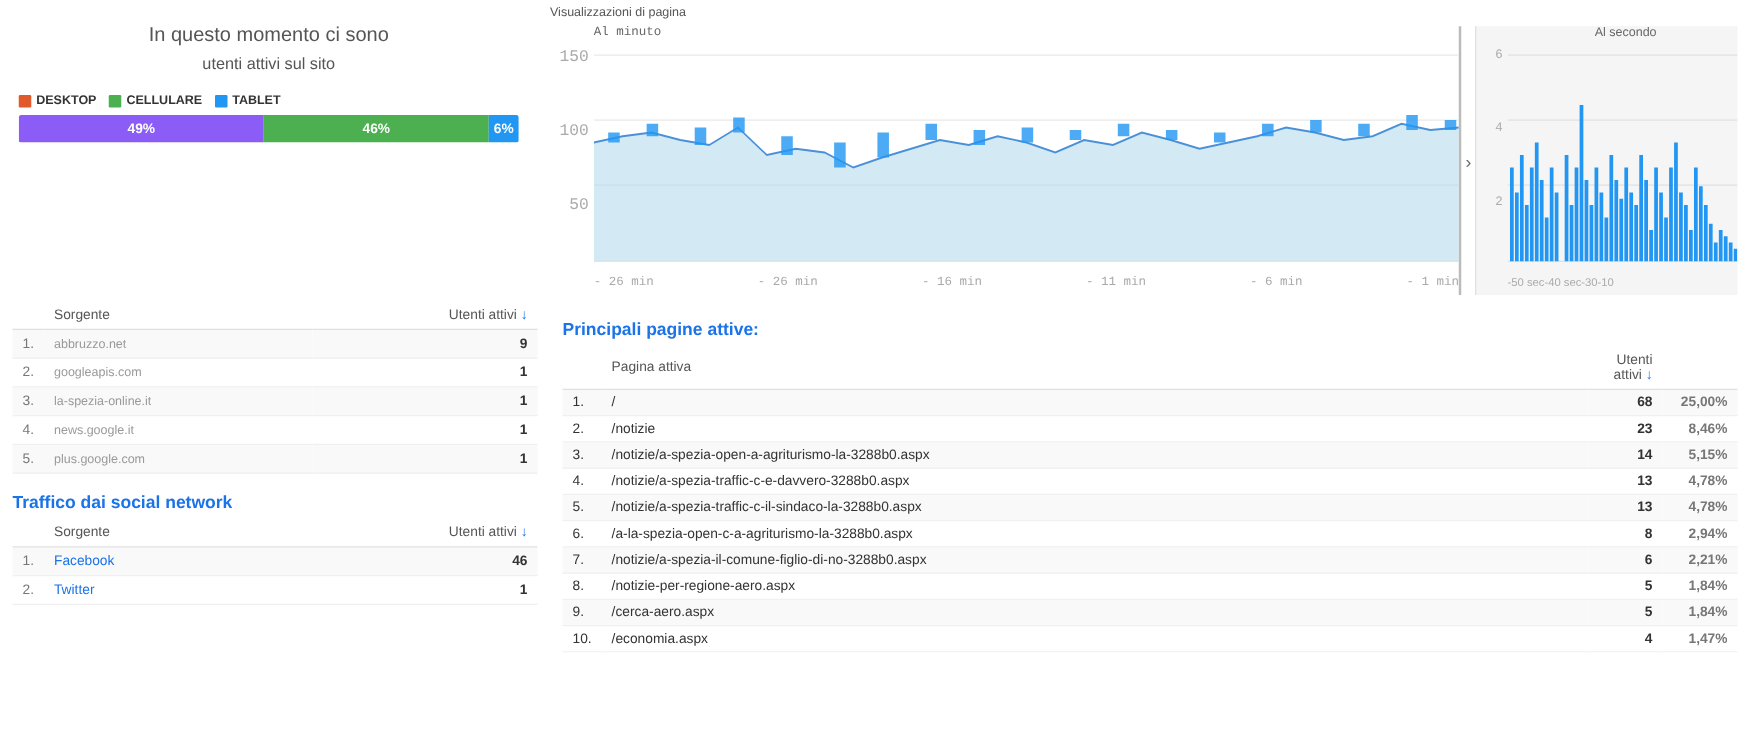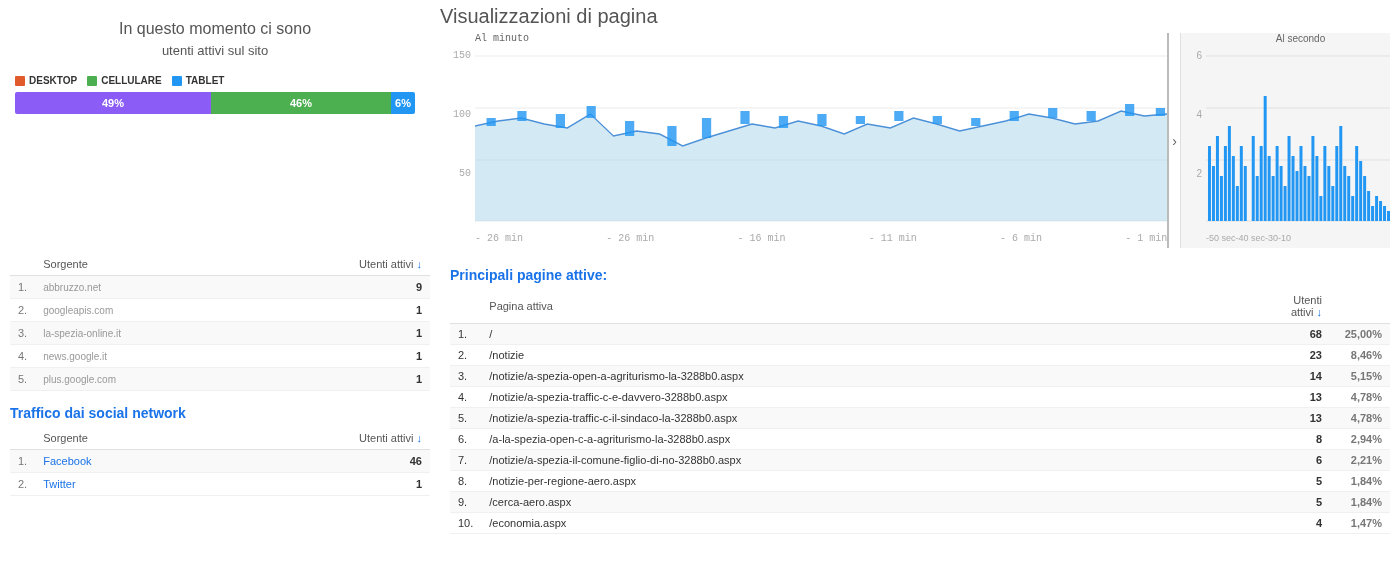--- a/index.html
+++ b/index.html
@@ -34,21 +34,21 @@
     .data-table td.right { text-align: right; font-weight: bold; }
     .data-table td.num { color: #777; width: 20px; }
     .data-table tr:nth-child(odd) td { background: #f9f9f9; }
     .data-table tr:nth-child(even) td { background: #fff; }
     .data-table td.blurred { color: #999; font-size: 10px; }
     .data-table td.link { color: #1a73e8; }
     
     
     .right-panel { flex: 1; padding: 5px 10px; }
     
-    .chart-title { font-size: 20px; color: #555; margin-bottom: 5px; }
+    .chart-title { font-size: 10px; color: #555; margin-bottom: 5px; }
     
     .bottom-table { width: 100%; border-collapse: collapse; }
     .bottom-table th { border-bottom: 1px solid #e0e0e0; padding: 5px 8px; text-align: left; font-size: 11px; color: #555; font-weight: normal; }
     .bottom-table th.right { text-align: right; }
     .bottom-table td { padding: 4px 8px; font-size: 11px; border-bottom: 1px solid #f0f0f0; }
     .bottom-table td.right { text-align: right; font-weight: bold; }
     .bottom-table td.pct { text-align: right; color: #777; font-size: 11px; width: 55px; font-weight: bold; }
     .bottom-table tr:nth-child(odd) td { background: #f9f9f9; }
     .bottom-table tr:nth-child(even) td { background: #fff; }
     
@@ -94,21 +94,21 @@
 
     <div class="right-panel">
       <div class="chart-title">Visualizzazioni di pagina</div>
 
       <div style="display:flex; height:215px; width:100%;">
 
         <div style="flex:1; position:relative; border-right: 2px solid #bbb; font-family: Liberation Mono, monospace;">
           <div style="font-size:10px; color:#666; padding:0 0 2px 35px;">Al minuto</div>
           <div style="display:flex; height:185px; position:relative;">
 
-            <div style="width:35px; display:flex; flex-direction:column; justify-content:space-between; align-items:flex-end; padding: 4px 4px 4px 0; font-size:10px; color:#aaa;">
+            <div style="width:35px; display:flex; flex-direction:column; justify-content:space-between; align-items:flex-end; padding: 4px 4px 4px 0; font-size:13px; color:#aaa;">
               <span>150</span>
               <span>100</span>
               <span>50</span>
               <span></span>
             </div>
 
             <div style="flex:1; position:relative; overflow:hidden;">
               <svg width="100%" height="185" viewBox="0 0 900 185" preserveAspectRatio="none">
 
                 <line x1="0" y1="10" x2="900" y2="10" stroke="#e8e8e8" stroke-width="1"></line>

